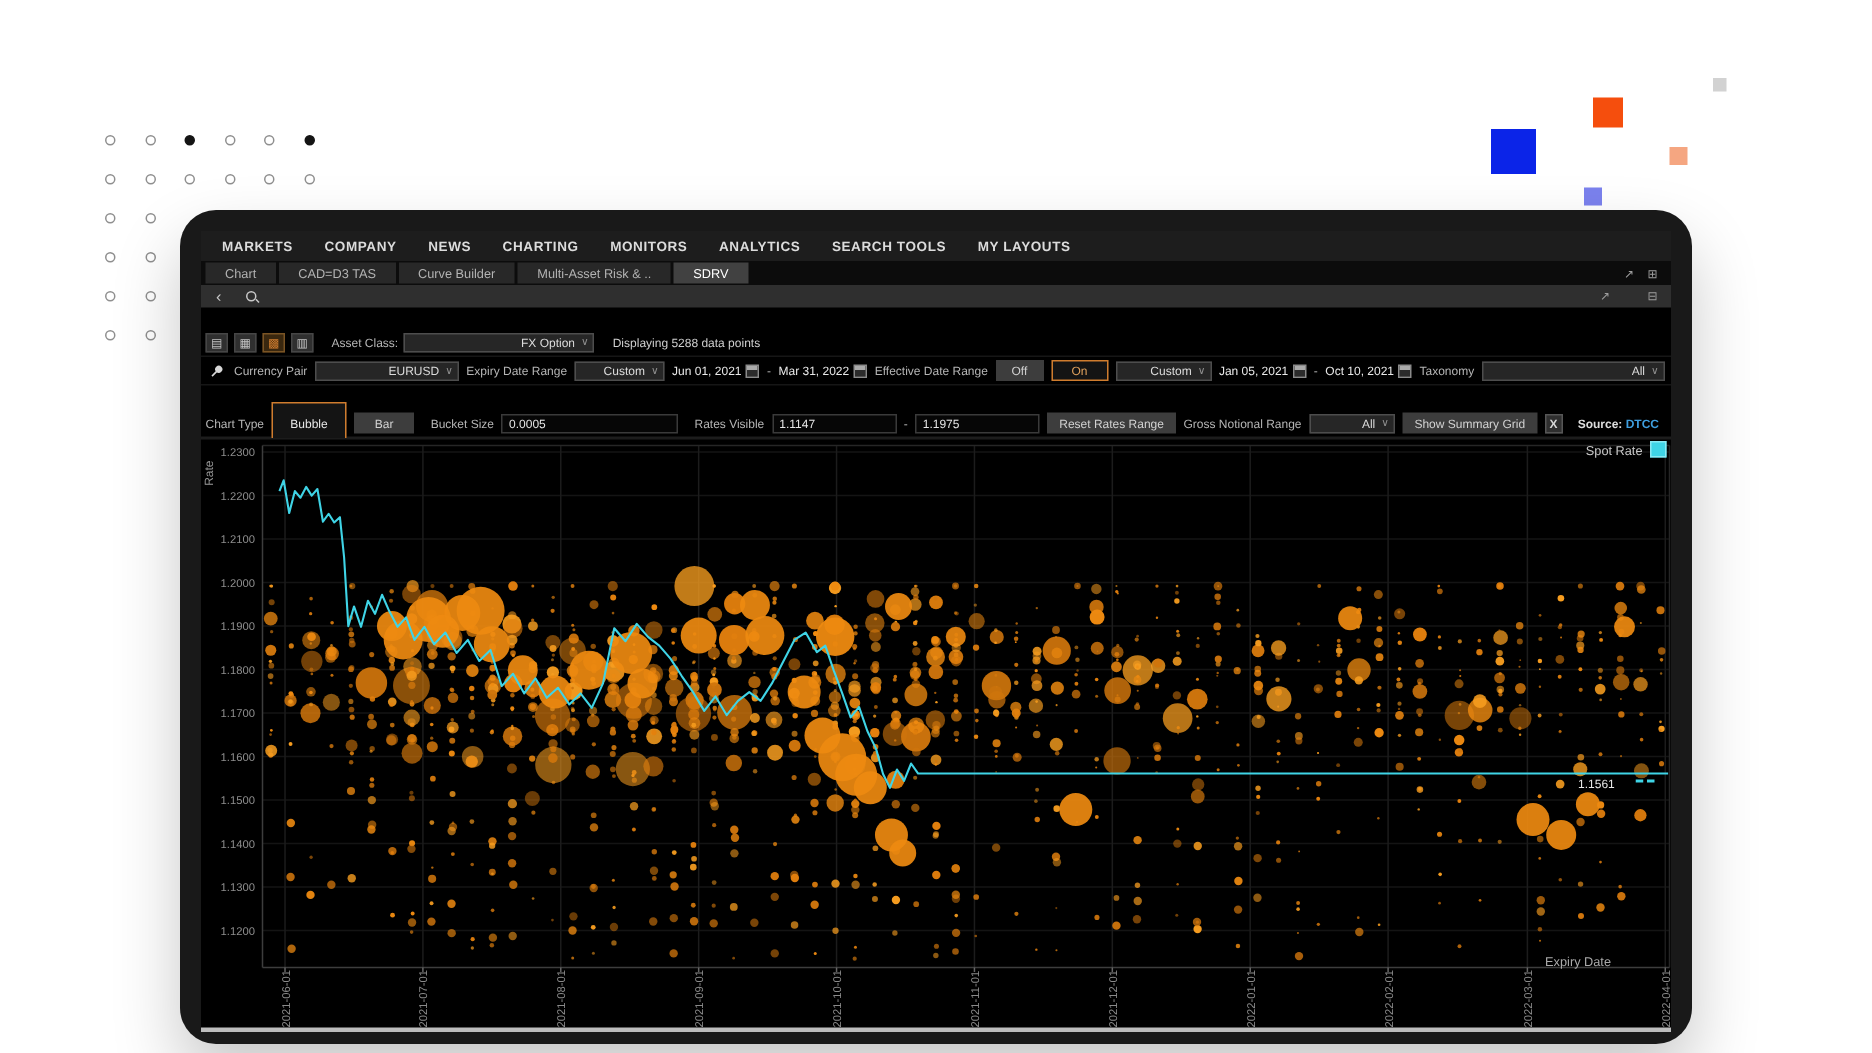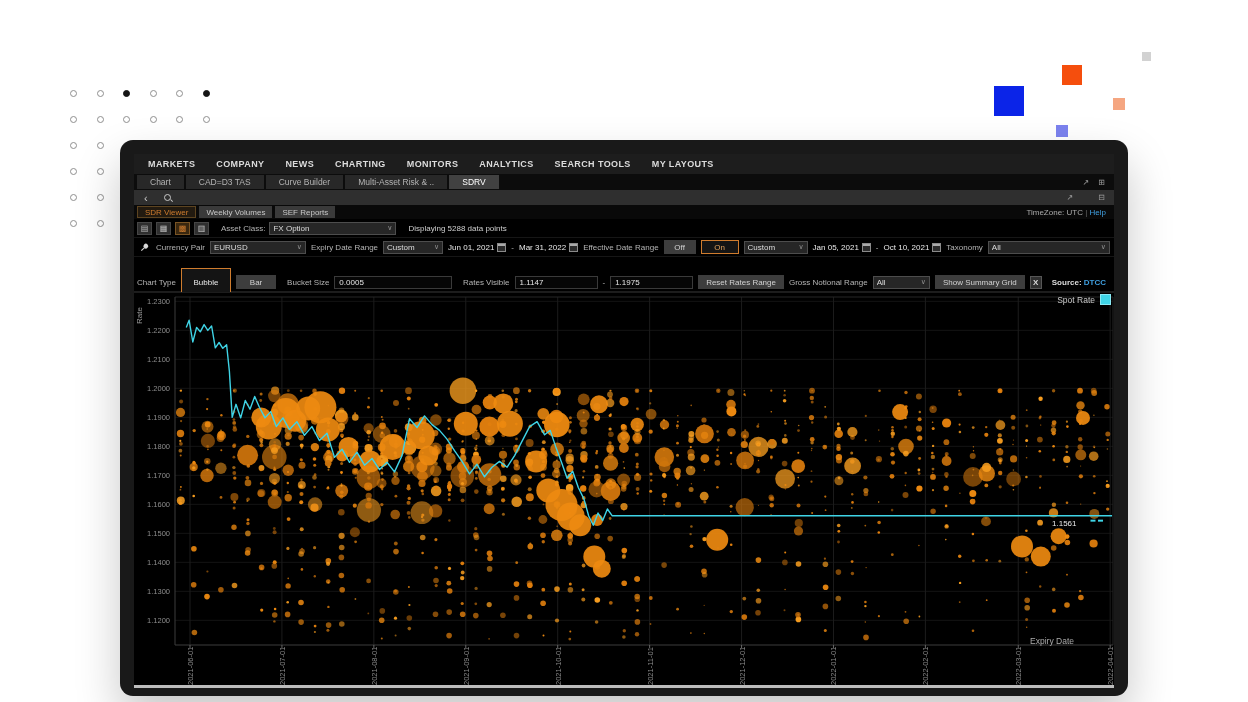--- a/index.html
+++ b/index.html
@@ -7,21 +7,21 @@
        font-family:"Liberation Sans", sans-serif; -webkit-font-smoothing:antialiased;}
   .page{position:absolute;inset:0;background:#fff;}
 
   
   .dotgrid{position:absolute;left:70px;top:90px;}
   .dot{position:absolute;width:7px;height:7px;border-radius:50%;border:1.6px solid #8f8f8f;box-sizing:border-box;background:transparent;}
   .dot.filled{background:#141414;border-color:#141414;}
   .sq{position:absolute;}
 
   
-  .window{position:absolute;left:120px;top:140px;width:1008px;height:556px;background:#191919;border-radius:13px;box-shadow:0 22px 45px rgba(0,0,0,.22);}
+  .window{position:absolute;left:120px;top:140px;width:1008px;height:556px;background:#191919;border-radius:24px;box-shadow:0 22px 45px rgba(0,0,0,.22);}
   .app{position:absolute;left:14px;top:14px;width:980px;height:534px;background:#000;overflow:hidden;}
 
   .row{position:absolute;left:0;width:980px;display:flex;align-items:center;box-sizing:border-box;}
   .menubar{top:0;height:20px;background:#1d1d1d;gap:21px;padding-left:14px;}
   .menu-item{font-size:9px;font-weight:bold;color:#dcdcdc;letter-spacing:.4px;white-space:nowrap;cursor:default;}
   .tabrow{top:20px;height:16px;background:#0c0c0c;padding-left:3px;}
   .tab{height:14px;margin-right:2px;padding:0 13px;display:flex;align-items:center;background:#282828;color:#b3b3b3;font-size:8.5px;white-space:nowrap;}
   .tab.active{background:#414141;color:#fff;}
   .rowspacer{flex:1;}
   .miniicon{font-size:8px;color:#9d9d9d;margin-right:9px;}
@@ -38,21 +38,21 @@
 
   .ctrl1{top:65px;height:19px;background:#000;border-bottom:1px solid #161616;padding-left:3px;gap:4px;}
   .ctrl2{top:84px;height:19px;background:#000;border-bottom:1px solid #161616;padding-left:3px;gap:5px;}
   .updrow{top:103px;height:16px;background:#000;}
   .ctrl3{top:119px;height:19px;background:#000;border-bottom:1px solid #1d1d1d;padding-left:3px;gap:5px;}
 
   .viewbtn{width:15px;height:13px;background:#2f2f2f;border:1px solid #464646;color:#c3c3c3;font-size:8px;display:flex;align-items:center;justify-content:center;box-sizing:border-box;}
   .viewbtn.orange{background:#39270f;border-color:#7a5424;color:var(--accent-orange,#e78f33);}
   .lbl{font-size:8px;color:#b5b5b5;white-space:nowrap;}
   .val{font-size:8px;color:#e8e8e8;white-space:nowrap;}
-  .select{height:13px;background:#262626;border:1px solid #4d4d4d;display:flex;align-items:center;justify-content:space-between;padding:0 3px;box-sizing:border-box;}
+  .select{height:13px;background:#262626;border:1px solid #4d4d4d;display:flex;align-items:center;justify-content:flex-end;padding:0 3px;box-sizing:border-box;}
   .select .sval{font-size:8px;color:#dcdcdc;white-space:nowrap;overflow:hidden;}
   .select .chev{font-size:7px;color:#909090;margin-left:4px;}
   .datefld{display:flex;align-items:flex-end;gap:3px;white-space:nowrap;}
   .cal{width:9px;height:9px;box-sizing:border-box;border:1px solid #8a8a8a;background:linear-gradient(#aaa 0 2.5px,#2b2b2b 2.5px);}
   .btn{height:14px;display:flex;align-items:center;justify-content:center;background:#3d3d3d;color:#d2d2d2;font-size:8px;padding:0 8px;white-space:nowrap;box-sizing:border-box;}
   .btn.toggled{background:#141414;border:1px solid var(--accent-orange,#cf7c2e);color:#dfa05c;}
   .btn.update{background:#d9892e;border:1px solid #f0a84c;color:#40260a;font-weight:bold;position:absolute;left:791px;top:1px;height:13px;padding:0 7px;}
   .input{height:13px;background:#060606;border:1px solid #3a3a3a;color:#e6e6e6;font-size:8px;display:flex;align-items:center;padding:0 4px;box-sizing:border-box;}
   .exporticon{width:13px;height:13px;background:#2f2f2f;border:1px solid #565656;color:#d8d8d8;font-size:8px;font-weight:bold;display:flex;align-items:center;justify-content:center;box-sizing:border-box;}
   .source{font-size:8px;color:#dcdcdc;font-weight:bold;white-space:nowrap;}
@@ -129,29 +129,20 @@
       </div>
 
       <div class="row toolbar">
         <span class="chevron-left">‹</span>
         <span class="mag"></span>
         <span class="rowspacer"></span>
         <span class="miniicon">↗</span>
         <span class="miniicon">⊟</span>
       </div>
 
-      <div class="row subtabrow">
-        <span id="subtabs" style="display:flex;gap:3px;">
-            <span class="subtab active">SDR Viewer</span>
-            <span class="subtab">Weekly Volumes</span>
-            <span class="subtab">SEF Reports</span>
-          </span>
-        <span class="rowspacer"></span>
-        <span class="tz"><span>TimeZone: UTC</span> <span style="color:#666">|</span> <span class="help">Help</span></span>
-      </div>
 
       <div class="row ctrl1">
         <span class="viewbtn">▤</span>
         <span class="viewbtn">▦</span>
         <span class="viewbtn orange">▩</span>
         <span class="viewbtn">▥</span>
         <span class="lbl" style="margin-left:8px">Asset Class:</span>
         <span class="select" style="width:127px">
             <span class="sval">FX Option</span>
             <span class="chev">∨</span>

